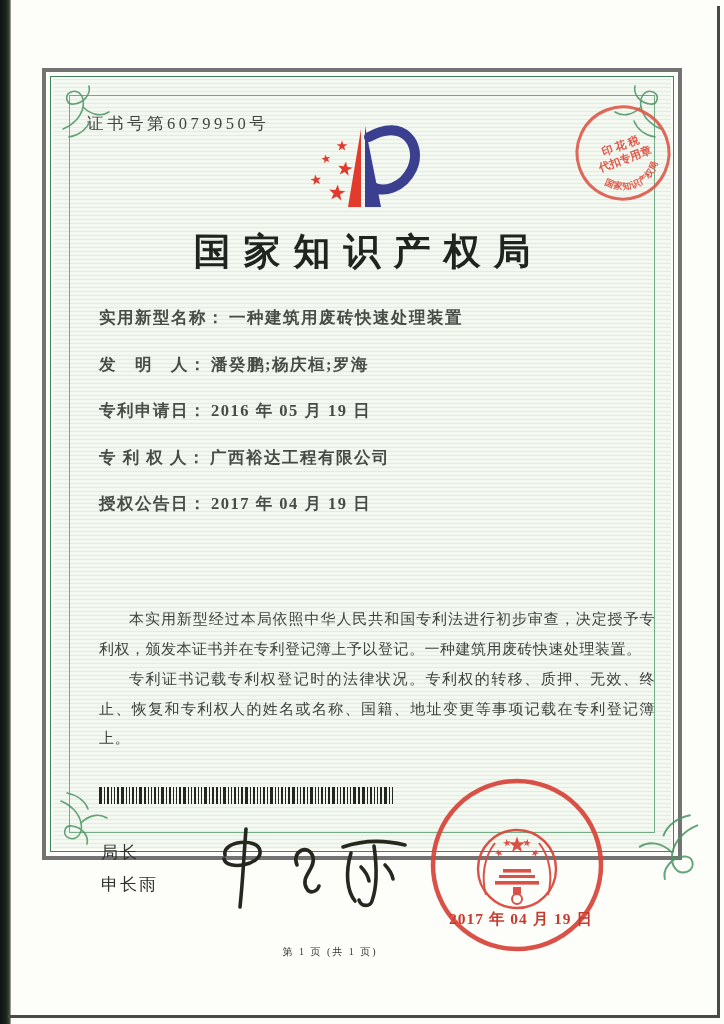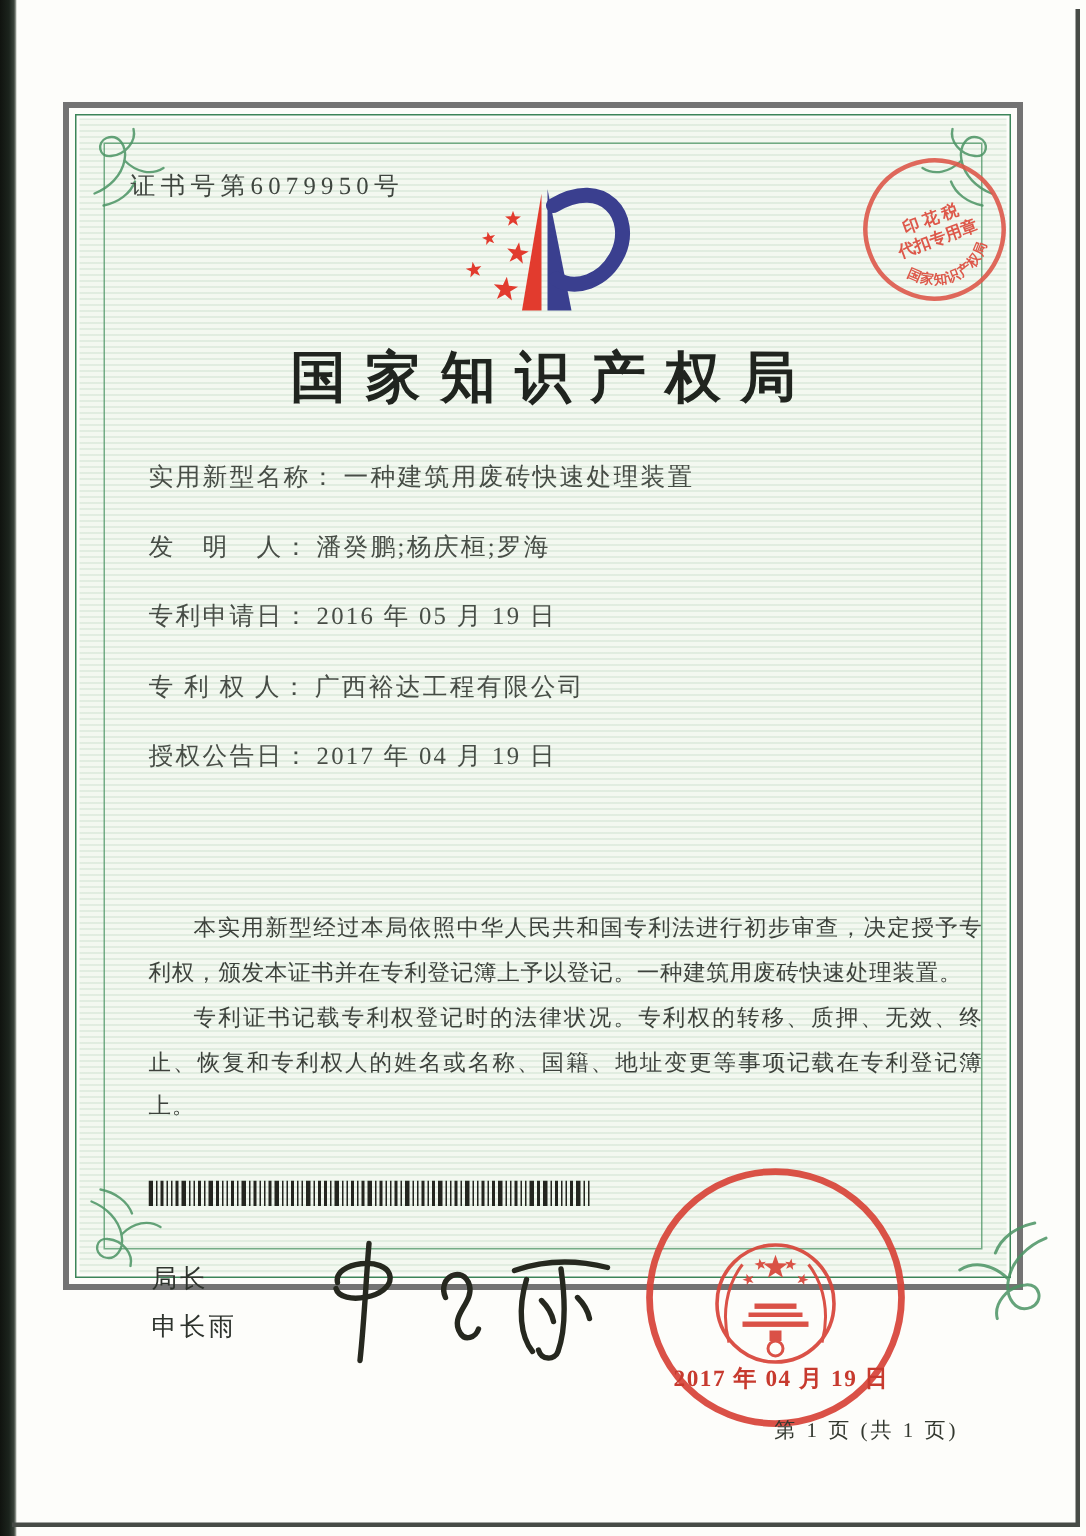--- a/index.html
+++ b/index.html
@@ -24,42 +24,42 @@
   .fl-tl{left:6px;top:6px;}
   .fl-tr{right:6px;top:6px;transform:scaleX(-1);}
   .fl-bl{left:4px;bottom:4px;transform:scaleY(-1);}
   .fl-br{right:2px;bottom:2px;transform:scale(-1.25,-1.25);transform-origin:70% 70%;}
   
   #cert-no{position:absolute;left:34px;top:34px;font-size:16.5px;color:#3f453f;letter-spacing:3.5px;}
   #logo{position:absolute;left:238px;top:28px;width:160px;height:108px;}
   #title{position:absolute;left:0;top:148px;width:100%;text-align:center;
          font-size:37px;font-weight:bold;color:#20241f;letter-spacing:13px;text-indent:13px;}
   
-  #fields{position:absolute;left:46px;top:228px;width:560px;}
+  #fields{position:absolute;left:46px;top:228px;width:560px;font-weight:bold;}
   .field{display:flex;margin-bottom:24.5px;font-size:16.5px;color:#474d46;letter-spacing:1.5px;}
   .field .lbl{white-space:pre;}
   .field .val{margin-left:4px;}
   
   #paras{position:absolute;left:46px;top:526px;width:556px;}
   #paras p{margin:0 0 1px 0;font-size:15px;line-height:29.5px;color:#3d423c;
            text-align:justify;text-indent:2em;letter-spacing:0.5px;}
   
   #barcode{position:absolute;left:46px;top:708px;width:302px;height:17px;display:flex;align-items:stretch;overflow:hidden;}
   #barcode div{background:#24251f;margin-right:2px;flex:none;}
   #signer-title{position:absolute;left:48px;top:762px;font-size:17px;color:#2e332d;letter-spacing:2px;}
   #signer-name{position:absolute;left:48px;top:794px;font-size:17px;color:#2e332d;letter-spacing:2px;}
   #signature{position:absolute;left:156px;top:736px;width:210px;height:100px;}
   
   #seal-main{position:absolute;left:376px;top:698px;width:176px;height:176px;}
   #seal-date{position:absolute;left:396px;top:830px;width:170px;font-size:15.5px;font-weight:bold;
              color:#c73a2e;letter-spacing:1px;white-space:nowrap;}
   #seal-tax{position:absolute;left:520px;top:24px;width:100px;height:100px;transform:rotate(-20deg);}
   
-  #footer{position:absolute;left:0;top:866px;width:100%;text-align:right;
-          transform:translateX(-32px);font-size:14px;color:#33382f;letter-spacing:2px;}
+  #footer{position:absolute;left:0;top:866px;width:100%;text-align:center;
+          transform:translateX(-32px);font-size:10px;color:#33382f;letter-spacing:2px;}
 </style>
 </head>
 <body>
 
 <svg width="0" height="0" style="position:absolute">
   <defs>
     <g id="star-shape">
       <polygon points="0,-9 2.12,-2.91 8.56,-2.78 3.42,1.11 5.29,7.28 0,3.6 -5.29,7.28 -3.42,1.11 -8.56,-2.78 -2.12,-2.91"></polygon>
     </g>
     <g id="flourish-shape" fill="none" stroke="#4b9464" stroke-width="1.6" stroke-linecap="round">

